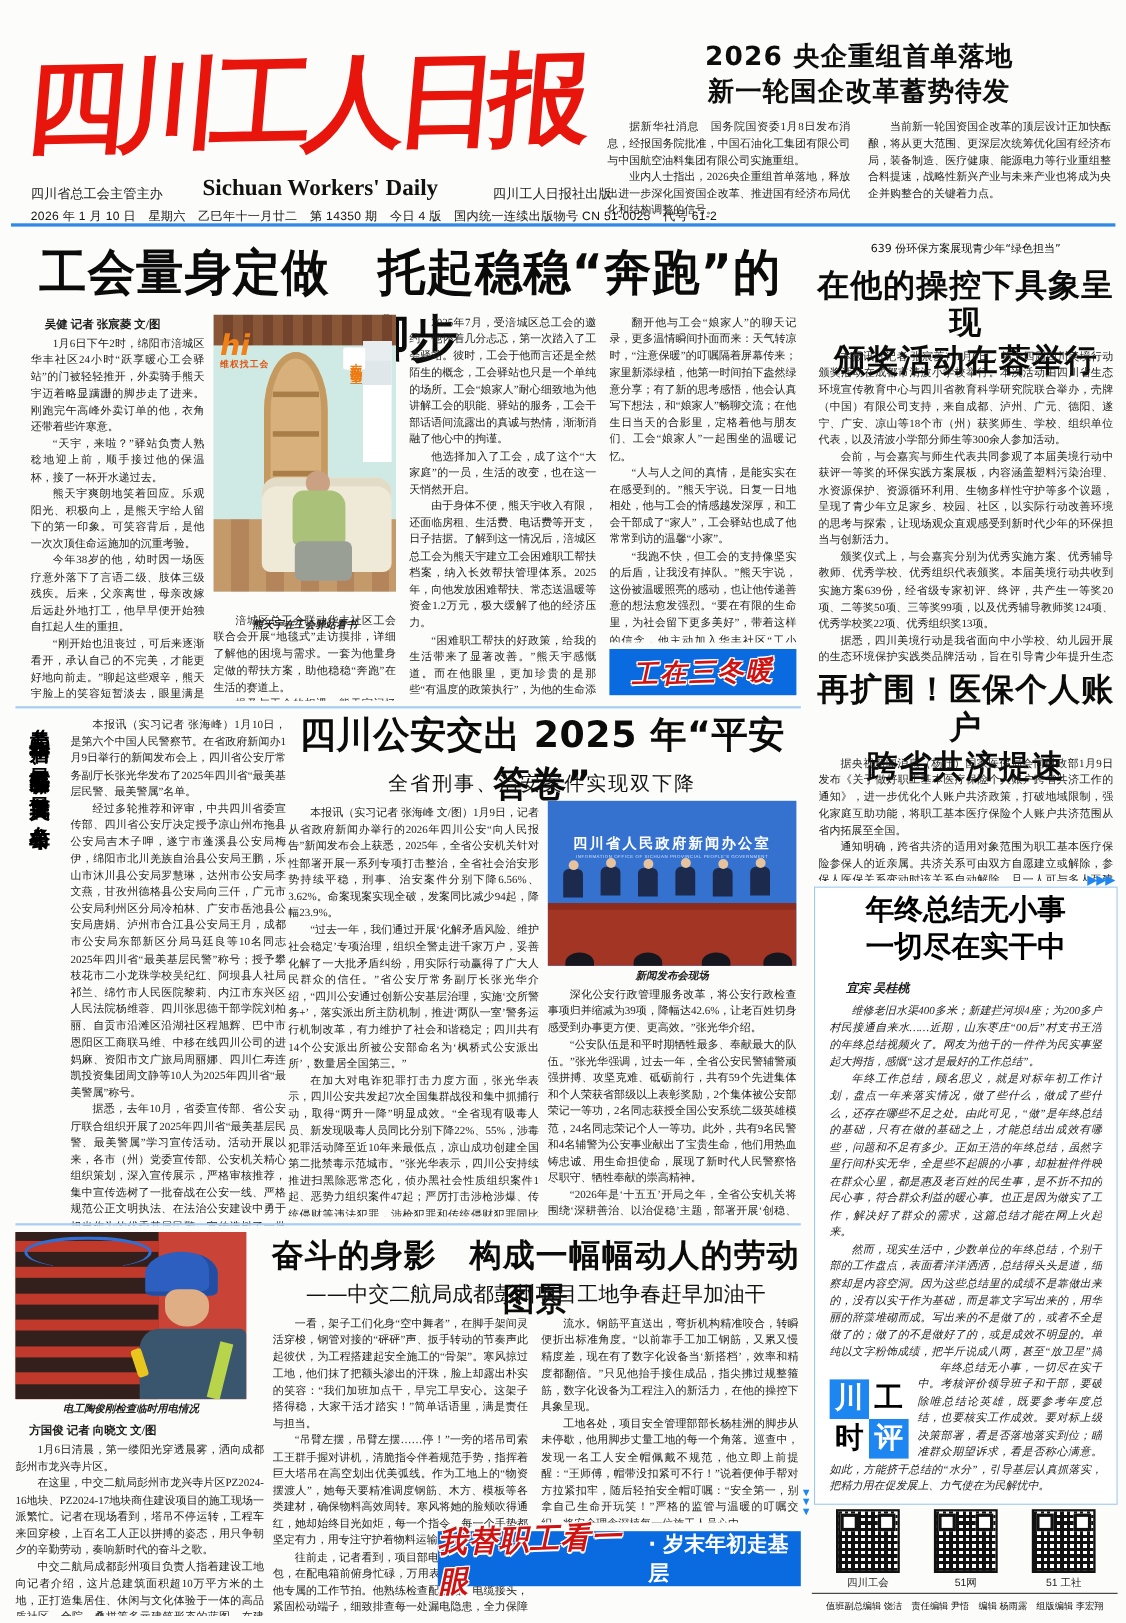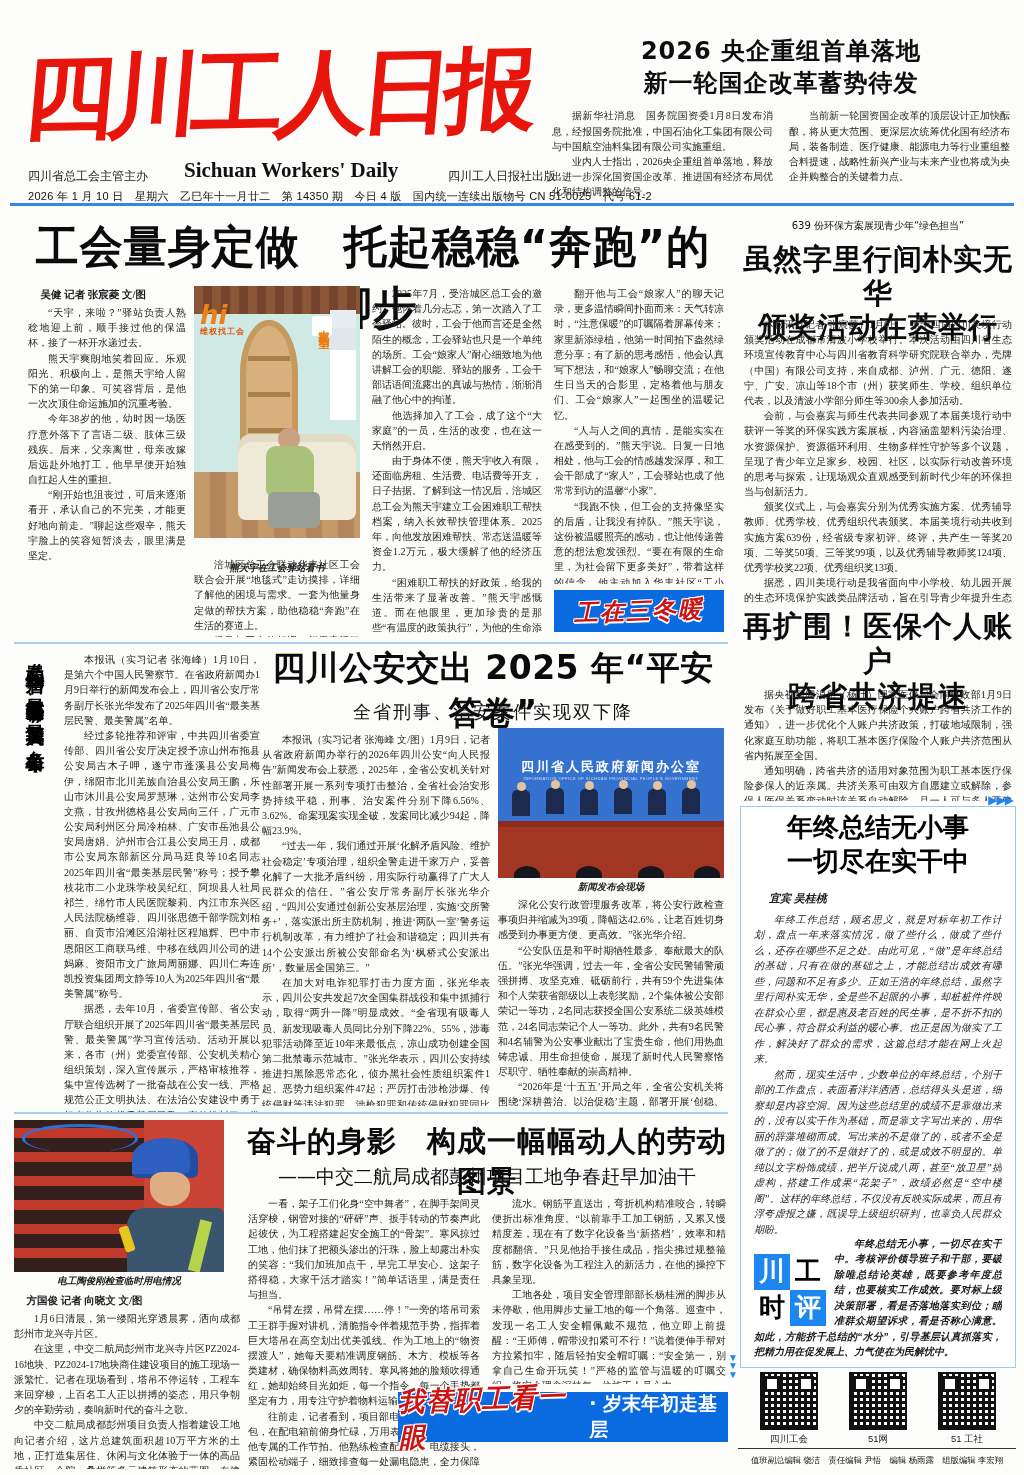--- a/index.html
+++ b/index.html
@@ -118,21 +118,21 @@
   .op-box{left:740px;top:806px;width:274px;height:560px;border:1px solid #9fc8ef;background:#fff;}
   .op-arrows{position:absolute;top:-14px;right:2px;color:#1d86f0;font-size:12px;letter-spacing:-1px;}
   .op-downarrows{position:absolute;left:-13px;bottom:-12px;color:#1d86f0;font-size:10px;line-height:.85;white-space:pre-line;}
   .op-title{margin-top:4px;text-align:center;font-family:"DejaVu Serif",serif;font-weight:900;
     font-size:26px;line-height:1.3;color:#000;}
   .op-byline{margin:12px 0 0 28px;font-weight:bold;font-size:11px;font-style:italic;}
   .op-body{margin:6px 13px 0;height:322px;overflow:hidden;font-size:10px;line-height:1.55;
     font-style:italic;text-align:justify;}
   .op-body p{margin:0;text-indent:2em;}
   .op-tail{margin:2px 13px 0;height:128px;overflow:hidden;font-size:10px;line-height:1.55;font-style:italic;text-align:justify;}
-  .op-tail p{margin:0;text-indent:2em;font-weight:bold;}
+  .op-tail p{margin:0;text-indent:2em;}
   .op-logo{float:left;width:72px;height:72px;margin:18px 8px 0 0;display:grid;
     grid-template-columns:36px 36px;grid-template-rows:36px 36px;font-style:normal;}
   .op-logo span{display:flex;align-items:center;justify-content:center;
     font-family:"DejaVu Sans",sans-serif;font-weight:900;font-size:26px;}
   .op-logo .blue{background:#1d86f0;color:#fff;}
   .op-logo .white{background:#fff;color:#000;}
   .qr-row{left:752px;top:1372px;width:252px;display:flex;justify-content:space-between;}
   .qr-item{width:74px;text-align:center;}
   .qr-code{width:54px;height:54px;margin:0 auto;border:2px solid #111;background:
     repeating-linear-gradient(0deg,#111 0 3px,transparent 3px 6px),
@@ -162,20 +162,21 @@
       <p>据新华社消息　国务院国资委1月8日发布消息，经报国务院批准，中国石油化工集团有限公司与中国航空油料集团有限公司实施重组。</p>
       <p>业内人士指出，2026央企重组首单落地，释放出进一步深化国资国企改革、推进国有经济布局优化和结构调整的信号。</p>
       <p>当前新一轮国资国企改革的顶层设计正加快酝酿，将从更大范围、更深层次统筹优化国有经济布局，装备制造、医疗健康、能源电力等行业重组整合料提速，战略性新兴产业与未来产业也将成为央企并购整合的关键着力点。</p>
     </div>
 </div>
 <div class="abs blue-band"></div>
 
 <div class="abs main-headline headline-sans">工会量身定做　托起稳稳“奔跑”的脚步</div>
 <div class="abs m-byline">吴健 记者 张宸菱 文/图</div>
 <div class="abs m-col1 body-text">
+    <p>1月6日下午2时，绵阳市涪城区华丰社区24小时“跃享暖心工会驿站”的门被轻轻推开，外卖骑手熊天宇迈着略显蹒跚的脚步走了进来。刚跑完午高峰外卖订单的他，衣角还带着些许寒意。</p>
     <p>“天宇，来啦？”驿站负责人熟稔地迎上前，顺手接过他的保温杯，接了一杯开水递过去。</p>
     <p>熊天宇爽朗地笑着回应。乐观阳光、积极向上，是熊天宇给人留下的第一印象。可笑容背后，是他一次次顶住命运施加的沉重考验。</p>
     <p>今年38岁的他，幼时因一场医疗意外落下了言语二级、肢体三级残疾。后来，父亲离世，母亲改嫁后远赴外地打工，他早早便开始独自扛起人生的重担。</p>
     <p>“刚开始也沮丧过，可后来逐渐看开，承认自己的不完美，才能更好地向前走。”聊起这些艰辛，熊天宇脸上的笑容短暂淡去，眼里满是坚定。</p>
   </div>
 
 <div class="abs m-photo">
   <div class="mp-ceiling"></div>
   <div class="mp-wallshelf"></div>
   <div class="mp-hi"><span>hi</span><small>维权找工会</small></div>
@@ -277,21 +278,21 @@
     <p>流水。钢筋平直送出，弯折机构精准咬合，转瞬便折出标准角度。“以前靠手工加工钢筋，又累又慢精度差，现在有了数字化设备当‘新搭档’，效率和精度都翻倍。”只见他抬手接住成品，指尖拂过规整箍筋，数字化设备为工程注入的新活力，在他的操控下具象呈现。</p>
     <p>工地各处，项目安全管理部部长杨桂洲的脚步从未停歇，他用脚步丈量工地的每一个角落。巡查中，发现一名工人安全帽佩戴不规范，他立即上前提醒：“王师傅，帽带没扣紧可不行！”说着便伸手帮对方拉紧扣牢，随后轻拍安全帽叮嘱：“安全第一，别拿自己生命开玩笑！”严格的监管与温暖的叮嘱交织，将安全理念深植每一位施工人员心中。</p>
   </div>
 <div class="abs lb-banner banner-blue">
   <span class="calli">我替职工看一眼</span>
   <span class="suffix">· 岁末年初走基层</span>
 </div>
 
 <div class="abs env-kicker">639 份环保方案展现青少年“绿色担当”</div>
 <div class="abs env-title headline-sans">
-  <div>虽然字里行间朴实无华</div>
+  <div>在他的操控下具象呈现</div>
   <div>颁奖活动在蓉举行</div>
 </div>
 <div class="abs env-body body-text">
     <p>本报讯（记者 张宸菱）1月9日，第十四届四川美境行动颁奖活动在成都市清波小学校举行。本次活动由四川省生态环境宣传教育中心与四川省教育科学研究院联合举办，壳牌（中国）有限公司支持，来自成都、泸州、广元、德阳、遂宁、广安、凉山等18个市（州）获奖师生、学校、组织单位代表，以及清波小学部分师生等300余人参加活动。</p>
     <p>会前，与会嘉宾与师生代表共同参观了本届美境行动中获评一等奖的环保实践方案展板，内容涵盖塑料污染治理、水资源保护、资源循环利用、生物多样性守护等多个议题，呈现了青少年立足家乡、校园、社区，以实际行动改善环境的思考与探索，让现场观众直观感受到新时代少年的环保担当与创新活力。</p>
     <p>颁奖仪式上，与会嘉宾分别为优秀实施方案、优秀辅导教师、优秀学校、优秀组织代表颁奖。本届美境行动共收到实施方案639份，经省级专家初评、终评，共产生一等奖20项、二等奖50项、三等奖99项，以及优秀辅导教师奖124项、优秀学校奖22项、优秀组织奖13项。</p>
     <p>据悉，四川美境行动是我省面向中小学校、幼儿园开展的生态环境保护实践类品牌活动，旨在引导青少年提升生态环境素养、增强科技创新能力，推动形成家校社协同的生态环境教育氛围。该行动自2011年开展以来，已有千余所学校、数十万名师生参加，通过一系列接地气、有温度的落地活动播撒绿色种子，以实打实的环保举措推动环境品质提升。2020年，国家级美境行动启动后，四川省生态环境宣传教育中心精心组织、深耕实施，连续5年被生态环境部宣传教育中心评为全国“优秀组织单位”。</p>
   </div>
 
 <div class="abs med-title headline-sans">
@@ -307,20 +308,21 @@
   <div class="op-arrows">▶▶▶</div>
   <div class="op-downarrows">▼
 ▼
 ▼</div>
   <div class="op-title">
     <div>年终总结无小事</div>
     <div>一切尽在实干中</div>
   </div>
   <div class="op-byline">宜宾 吴桂桃</div>
   <div class="op-body">
+      <p>维修老旧水渠400多米；新建拦河坝4座；为200多户村民接通自来水……近期，山东枣庄“00后”村支书王浩的年终总结视频火了。网友为他干的一件件为民实事竖起大拇指，感慨“这才是最好的工作总结”。</p>
       <p>年终工作总结，顾名思义，就是对标年初工作计划，盘点一年来落实情况，做了些什么，做成了些什么，还存在哪些不足之处。由此可见，“做”是年终总结的基础，只有在做的基础之上，才能总结出成效有哪些，问题和不足有多少。正如王浩的年终总结，虽然字里行间朴实无华，全是些不起眼的小事，却桩桩件件映在群众心里，都是惠及老百姓的民生事，是不折不扣的民心事，符合群众利益的暖心事。也正是因为做实了工作，解决好了群众的需求，这篇总结才能在网上火起来。</p>
       <p>然而，现实生活中，少数单位的年终总结，个别干部的工作盘点，表面看洋洋洒洒，总结得头头是道，细察却是内容空洞。因为这些总结里的成绩不是靠做出来的，没有以实干作为基础，而是靠文字写出来的，用华丽的辞藻堆砌而成。写出来的不是做了的，或者不全是做了的；做了的不是做好了的，或是成效不明显的。单纯以文字粉饰成绩，把半斤说成八两，甚至“放卫星”搞虚构，搭建工作成果“花架子”，政绩必然是“空中楼阁”。这样的年终总结，不仅没有反映实际成果，而且有浮夸虚报之嫌，既误导上级组织研判，也辜负人民群众期盼。</p>
     </div>
   <div class="op-tail">
     <div class="op-logo">
       <span class="blue">川</span>
       <span class="white">工</span>
       <span class="white">时</span>
       <span class="blue">评</span>
     </div>

